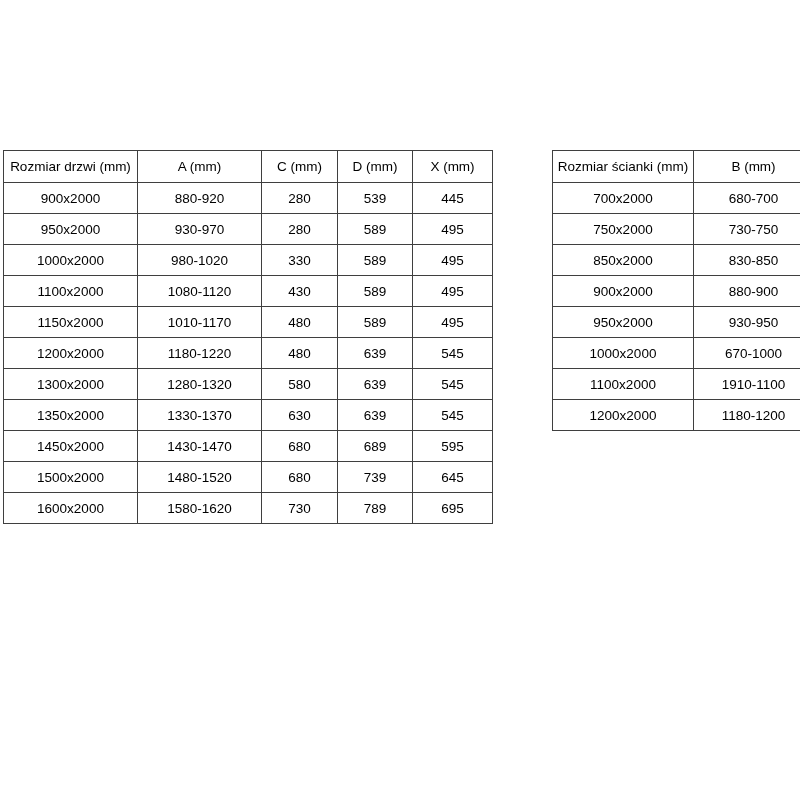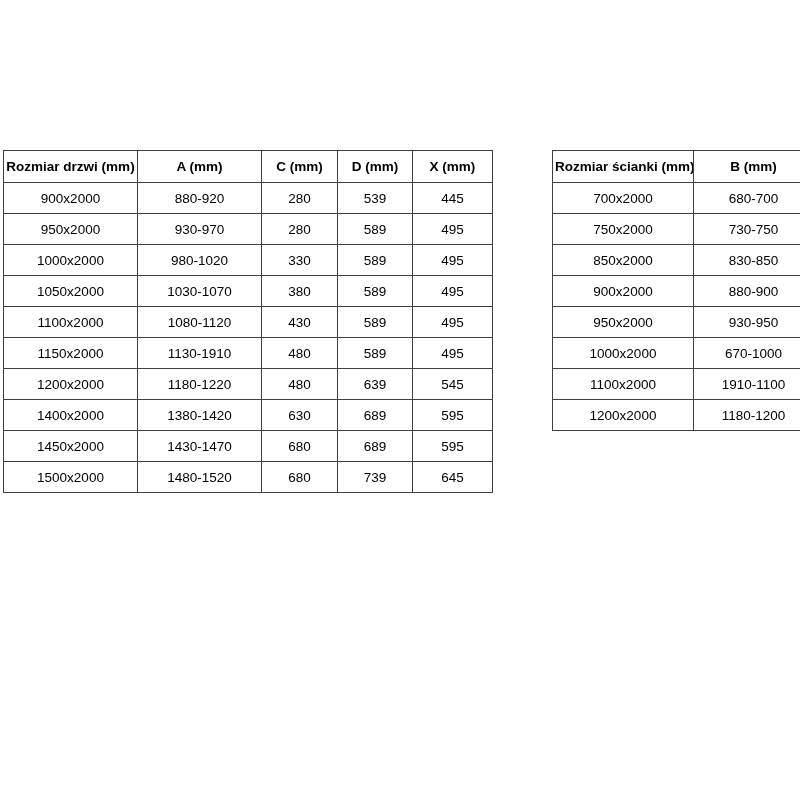--- a/index.html
+++ b/index.html
@@ -24,21 +24,21 @@
     border: 1px solid #3f3f3f;
     text-align: center;
     vertical-align: middle;
     padding: 0 2px;
     color: #000000;
     overflow: hidden;
     white-space: nowrap;
   }
   .spec-table th {
     font-size: 13.5px;
-    font-weight: bold;
+    font-weight: normal;
     height: 32px;
   }
   .spec-table td {
     font-size: 13.5px;
     font-weight: normal;
     height: 31px;
   }
 </style>
 </head>
 <body>
@@ -76,67 +76,74 @@
         <td>495</td>
       </tr>
       <tr>
         <td>1000x2000</td>
         <td>980-1020</td>
         <td>330</td>
         <td>589</td>
         <td>495</td>
       </tr>
       <tr>
-        <td>1050x2000</td>
-        <td>1030-1070</td>
-        <td>380</td>
-        <td>589</td>
-        <td>495</td>
-      </tr>
-      <tr>
         <td>1100x2000</td>
         <td>1080-1120</td>
         <td>430</td>
         <td>589</td>
         <td>495</td>
       </tr>
       <tr>
         <td>1150x2000</td>
-        <td>1130-1910</td>
+        <td>1010-1170</td>
         <td>480</td>
         <td>589</td>
         <td>495</td>
       </tr>
       <tr>
         <td>1200x2000</td>
         <td>1180-1220</td>
         <td>480</td>
         <td>639</td>
         <td>545</td>
       </tr>
       <tr>
-        <td>1400x2000</td>
-        <td>1380-1420</td>
+        <td>1300x2000</td>
+        <td>1280-1320</td>
+        <td>580</td>
+        <td>639</td>
+        <td>545</td>
+      </tr>
+      <tr>
+        <td>1350x2000</td>
+        <td>1330-1370</td>
         <td>630</td>
-        <td>689</td>
-        <td>595</td>
+        <td>639</td>
+        <td>545</td>
       </tr>
       <tr>
         <td>1450x2000</td>
         <td>1430-1470</td>
         <td>680</td>
         <td>689</td>
         <td>595</td>
       </tr>
       <tr>
         <td>1500x2000</td>
         <td>1480-1520</td>
         <td>680</td>
         <td>739</td>
         <td>645</td>
+      </tr>
+      <tr>
+        <td>1600x2000</td>
+        <td>1580-1620</td>
+        <td>730</td>
+        <td>789</td>
+        <td>695</td>
       </tr>
     </tbody>
 </table>
 
 <table class="spec-table" id="wall-table">
   <colgroup>
     <col style="width:141px">
     <col style="width:120px">
   </colgroup>
   <thead>

